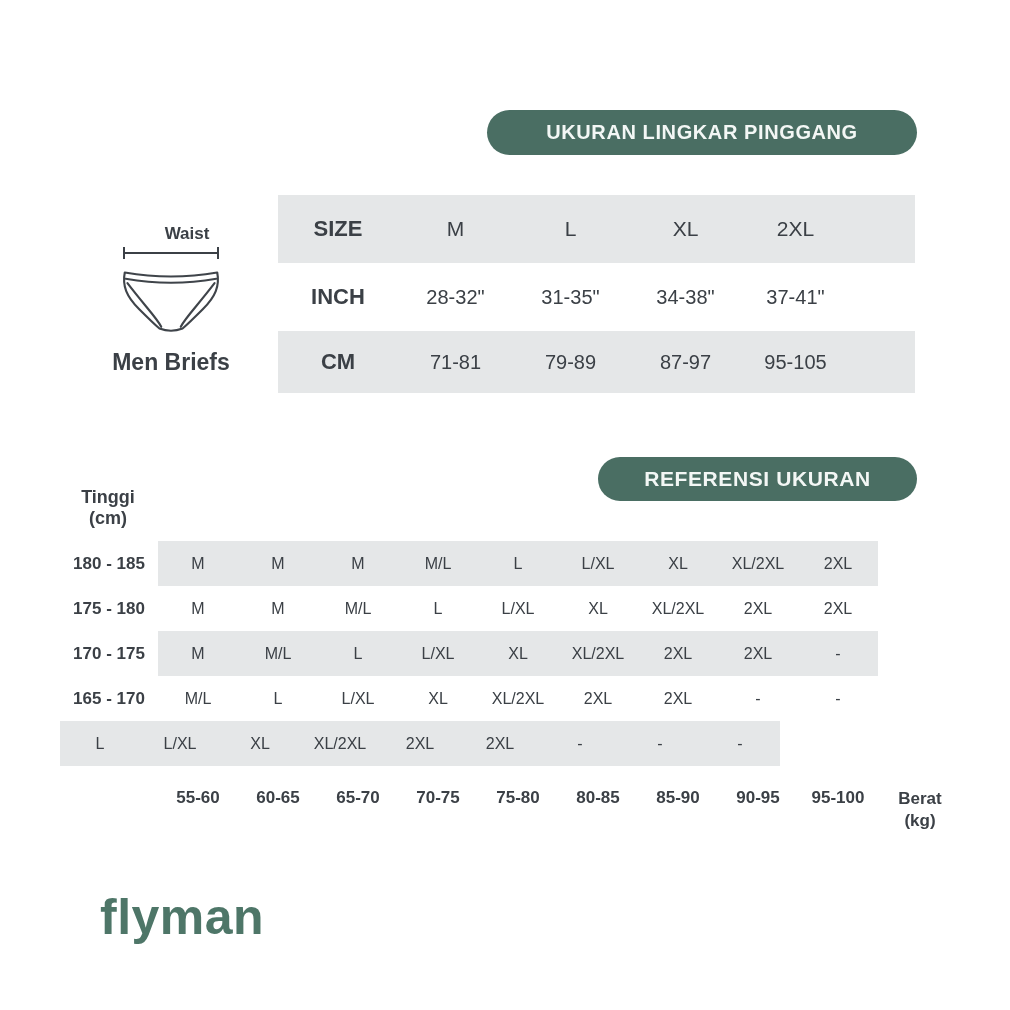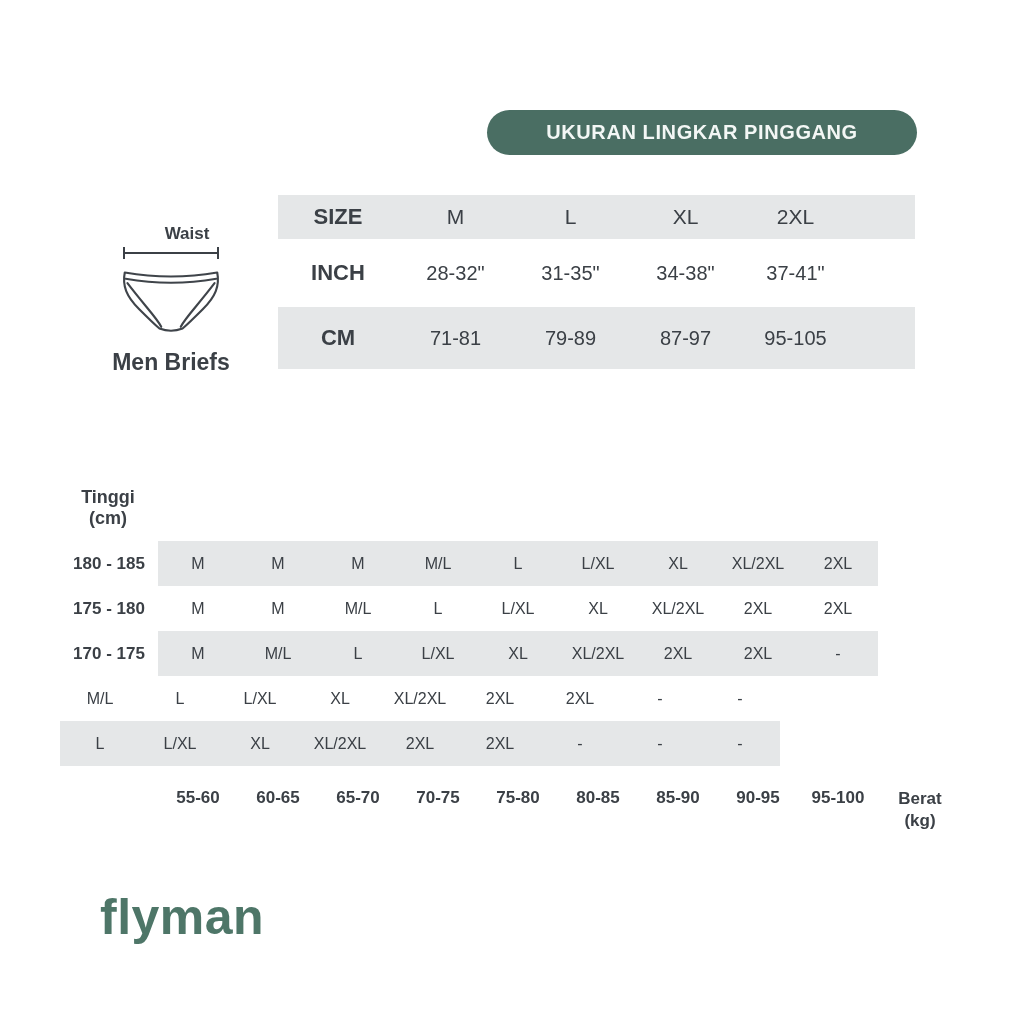--- a/index.html
+++ b/index.html
@@ -21,21 +21,21 @@
   .waist-label{font-size:17px;font-weight:bold;margin-bottom:3px;margin-left:32px;}
   .measure{width:92px;height:12px;border-left:2px solid #3b4046;border-right:2px solid #3b4046;position:relative;}
   .measure::after{content:"";position:absolute;left:0;right:0;top:5px;border-top:2px solid #3b4046;}
   .briefs{width:124px;height:80px;margin-top:2px;}
   .illus-caption{font-size:23px;font-weight:bold;margin-top:8px;}
 
   
   .table1{position:absolute;left:278px;top:195px;width:637px;}
   .t1row{display:grid;grid-template-columns:120px 115px 115px 115px 105px;align-items:center;}
   .t1row>div{text-align:center;}
-  .t1r1{height:44px;font-size:21px;}
+  .t1r1{height:68px;font-size:21px;}
   .t1r2{height:68px;font-size:20px;}
   .t1r3{height:62px;font-size:20px;}
   .t1h{font-weight:bold;font-size:22px;}
   .stripe{background:#e5e7e8;}
 
   
   .tinggi{position:absolute;left:60px;top:487px;width:96px;text-align:center;font-weight:bold;font-size:18px;line-height:21px;}
   .matrix{position:absolute;left:60px;top:541px;}
   .mrow{display:flex;height:45px;}
   .mh{width:98px;display:flex;align-items:center;justify-content:center;font-weight:bold;font-size:17px;}
@@ -84,20 +84,21 @@
     </div>
     <div class="t1row t1r3 stripe">
       <div class="t1h">CM</div>
       <div>71-81</div>
       <div>79-89</div>
       <div>87-97</div>
       <div>95-105</div>
     </div>
   </div>
 
+  <div class="badge badge2">REFERENSI UKURAN</div>
 
   <div class="tinggi">
     <div>Tinggi</div>
     <div>(cm)</div>
   </div>
 
   <div class="matrix">
 
     <div class="mrow">
       <div class="mh">180 - 185</div>
@@ -138,20 +139,21 @@
         <div>L/XL</div>
         <div>XL</div>
         <div>XL/2XL</div>
         <div>2XL</div>
         <div>2XL</div>
         <div>-</div>
       </div>
     </div>
 
     <div class="mrow">
+      <div class="mh">165 - 170</div>
       <div class="mcells">
         <div>M/L</div>
         <div>L</div>
         <div>L/XL</div>
         <div>XL</div>
         <div>XL/2XL</div>
         <div>2XL</div>
         <div>2XL</div>
         <div>-</div>
         <div>-</div>

